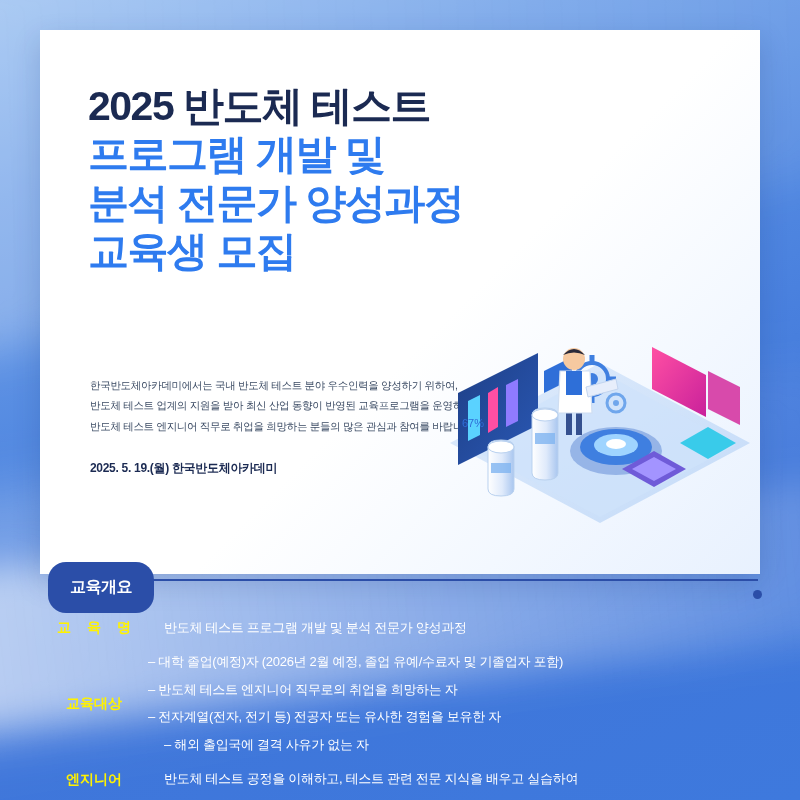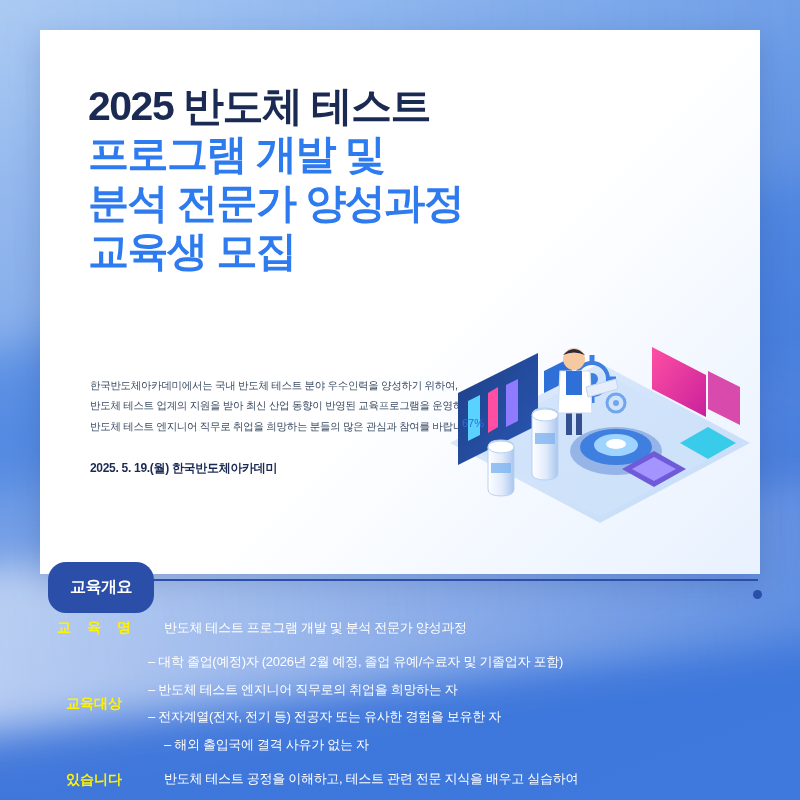--- a/index.html
+++ b/index.html
@@ -312,19 +312,19 @@
     <div class="info-label">교육대상</div>
     <div class="info-value">
       <span class="line">– 대학 졸업(예정)자 (2026년 2월 예정, 졸업 유예/수료자 및 기졸업자 포함)</span>
       <span class="line">– 반도체 테스트 엔지니어 직무로의 취업을 희망하는 자</span>
       <span class="line">– 전자계열(전자, 전기 등) 전공자 또는 유사한 경험을 보유한 자</span>
       <span class="line">– 해외 출입국에 결격 사유가 없는 자</span>
     </div>
   </div>
 
   <div class="info-row">
-    <div class="info-label">있습니다</div>
+    <div class="info-label">엔지니어</div>
     <div class="info-value">
       <span class="line">반도체 테스트 공정을 이해하고, 테스트 관련 전문 지식을 배우고 실습하여</span>
     </div>
   </div>
 
 </div>
 
 </body></html>

